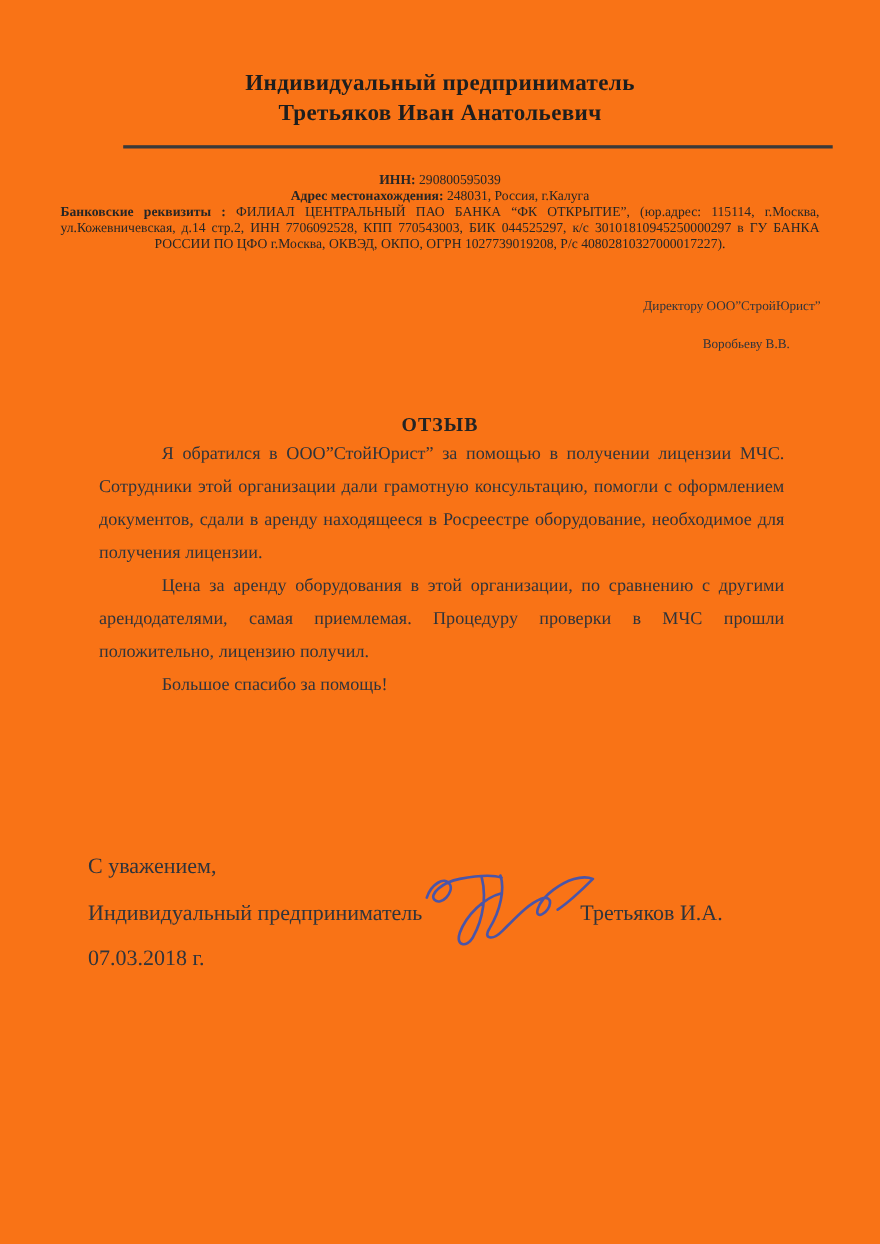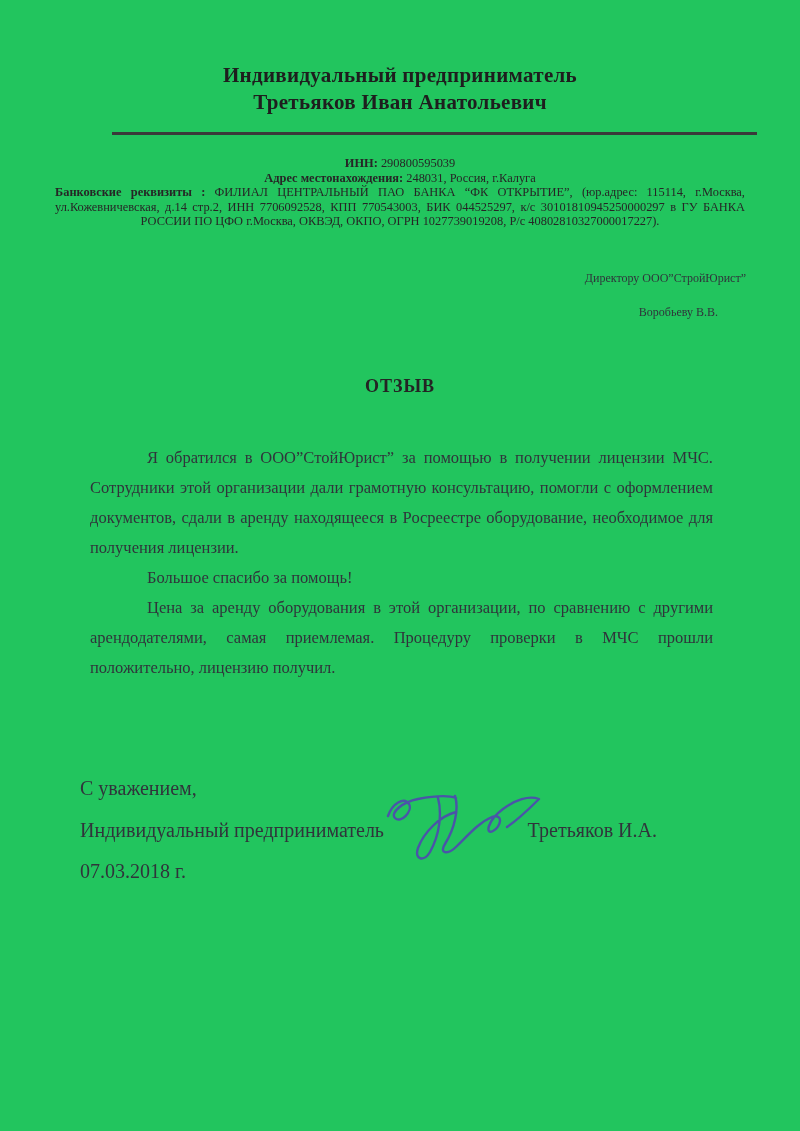--- a/index.html
+++ b/index.html
@@ -4,21 +4,21 @@
 <style>
   html, body {
     margin: 0;
     padding: 0;
     background: #ffffff;
   }
   .page {
     position: relative;
     width: 800px;
     height: 1131px;
-    background: #22c55e;
+    background: #f97316;
     font-family: "Liberation Serif", serif;
     color: #2e2e2e;
     overflow: hidden;
   }
   .letterhead {
     padding-top: 62px;
     text-align: center;
   }
   .letterhead-line {
     font-size: 21px;
@@ -60,21 +60,20 @@
   }
   .doc-title {
     margin-top: 54px;
     text-align: center;
     font-size: 18px;
     font-weight: bold;
     letter-spacing: 1px;
     color: #242424;
   }
   .body-text {
-    margin-top: 46px;
     padding: 0 87px 0 90px;
   }
   .body-text p {
     margin: 0;
     text-indent: 57px;
     text-align: justify;
     font-size: 16.5px;
     line-height: 30px;
     color: #30343b;
   }
@@ -134,22 +133,22 @@
 
   <div class="recipient">
     <div>Директору ООО”СтройЮрист”</div>
     <div class="recipient-line2">Воробьеву В.В.</div>
   </div>
 
   <div class="doc-title">ОТЗЫВ</div>
 
   <div class="body-text">
     <p>Я обратился в ООО”СтойЮрист” за помощью в получении лицензии МЧС. Сотрудники этой организации дали грамотную консультацию, помогли с оформлением документов, сдали в аренду находящееся в Росреестре оборудование, необходимое для получения лицензии.</p>
+    <p>Цена за аренду оборудования в этой организации, по сравнению с другими арендодателями, самая приемлемая. Процедуру проверки в МЧС прошли положительно, лицензию получил.</p>
     <p>Большое спасибо за помощь!</p>
-    <p>Цена за аренду оборудования в этой организации, по сравнению с другими арендодателями, самая приемлемая. Процедуру проверки в МЧС прошли положительно, лицензию получил.</p>
   </div>
 
   <div class="closing">
     <div class="closing-salutation">С уважением,</div>
     <div class="closing-row">
       <span>Индивидуальный предприниматель</span>
       <span class="signer-name">Третьяков И.А.</span>
     </div>
     <div class="closing-date">07.03.2018 г.</div>
   </div>

